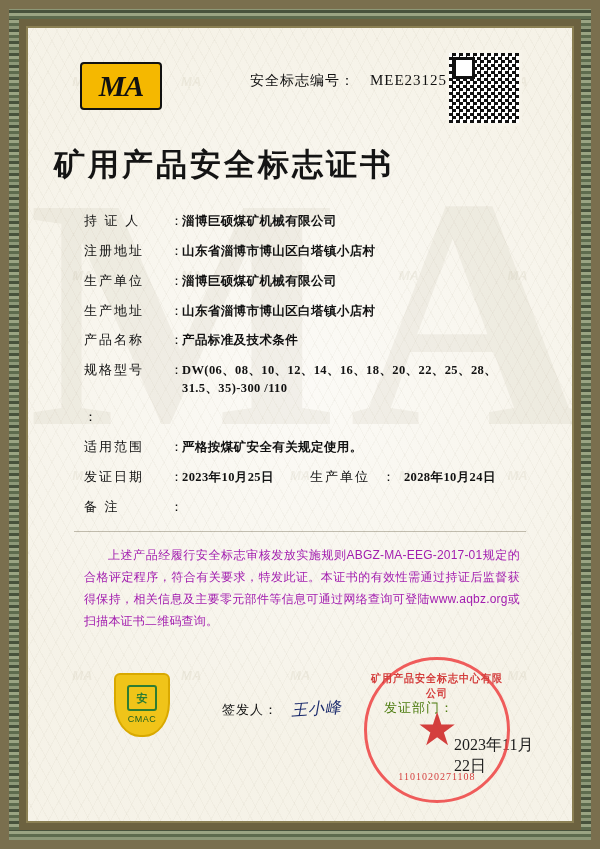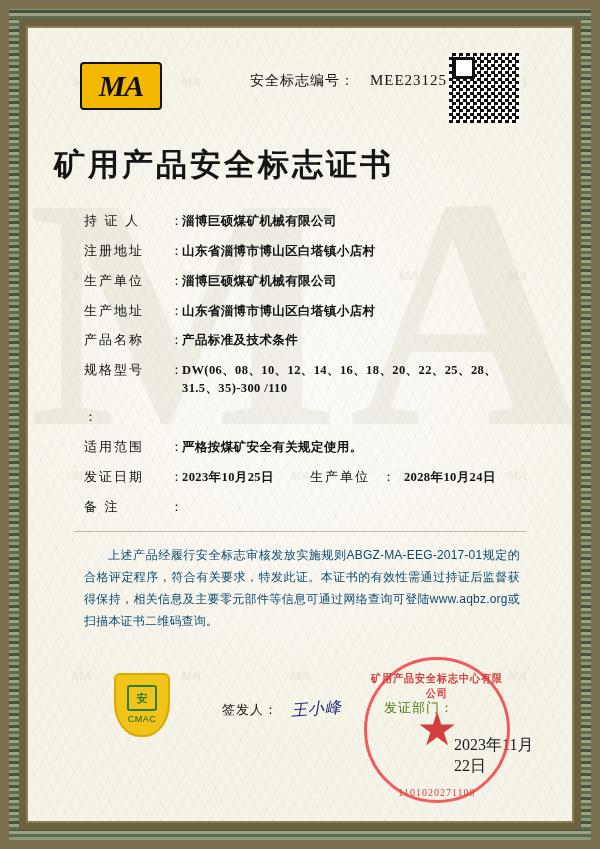--- a/index.html
+++ b/index.html
@@ -244,21 +244,21 @@
     border: none;
     border-top: 1px solid rgba(90,80,55,0.35);
     margin: 14px 20px 12px 20px;
   }
 
   
   .statement {
     margin: 10px 26px 0 30px;
     font-size: 12px;
     line-height: 1.85;
-    color: #0c4a6e;
+    color: #a21caf;
     text-align: justify;
     text-indent: 24px;
     letter-spacing: 0.2px;
   }
 
   
   .footer {
     position: relative;
     margin-top: 28px;
     height: 150px;
@@ -354,21 +354,21 @@
     top: 12px;
     text-align: center;
     font-size: 10px;
     font-weight: bold;
     letter-spacing: 1px;
     transform: scaleY(1.1);
   }
   .seal .seal-text-bottom {
     position: absolute;
     left: 0; right: 0;
-    bottom: 2px;
+    bottom: 18px;
     text-align: center;
     font-size: 10px;
     letter-spacing: 1px;
     font-family: "Liberation Serif", serif;
   }
 </style>
 </head>
 <body>
 
 <div class="cert">

